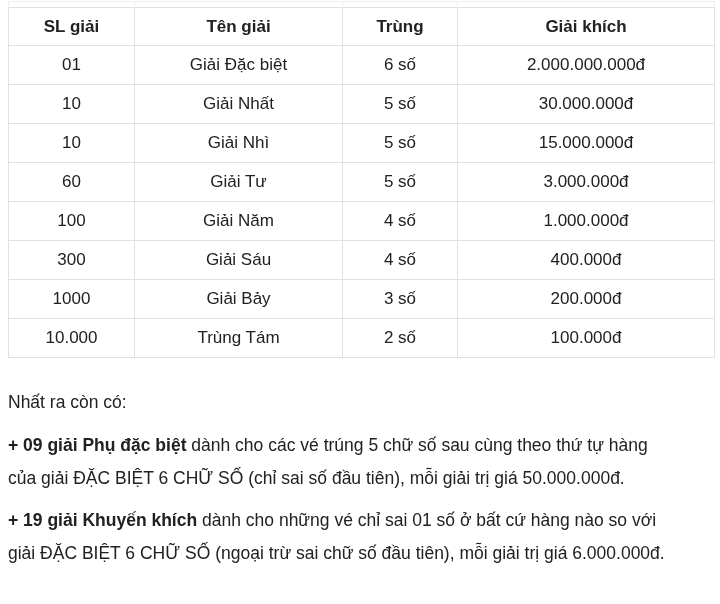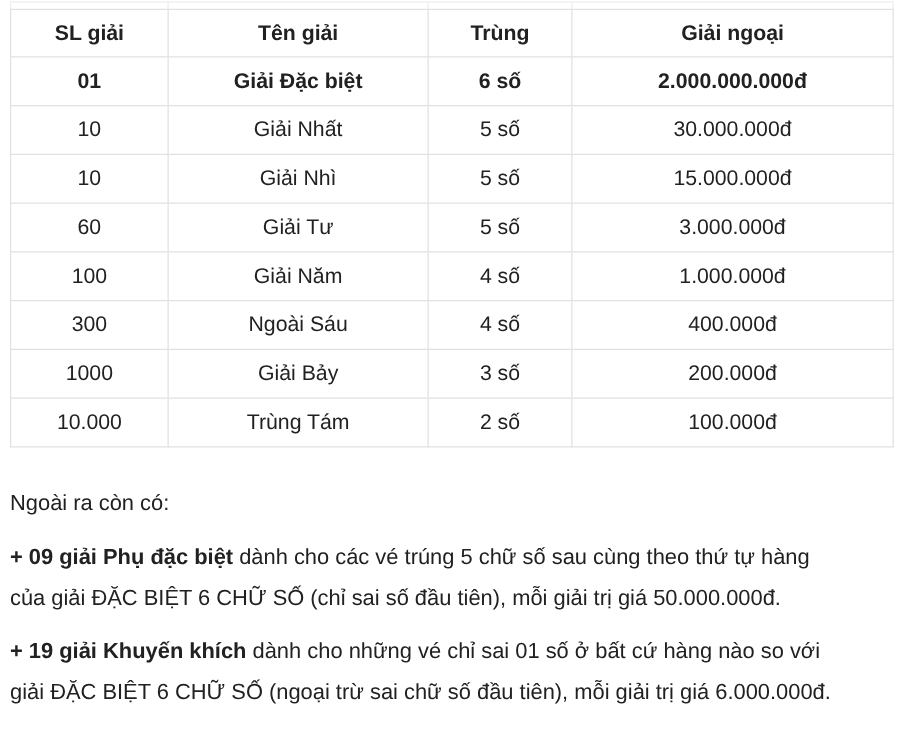--- a/index.html
+++ b/index.html
@@ -33,21 +33,21 @@
     overflow: hidden;
     white-space: nowrap;
   }
   tr.remnant td {
     height: 5px;
     border: 1px solid #eeeeee;
     border-bottom: 1px solid #e1e1e1;
     padding: 0;
   }
   tr.header-row td { font-weight: 700; height: 37px; }
-  tr.special-row td { font-weight: 700; }
+  tr.special-row td { font-weight: 400; }
   col.c1 { width: 126px; }
   col.c2 { width: 208px; }
   col.c3 { width: 115px; }
   col.c4 { width: 257px; }
 
   .notes {
     margin: 33px 10px 0 8px;
     font-size: 17.5px;
   }
   .notes-intro {
@@ -79,21 +79,21 @@
         <tr class="remnant">
       <td></td>
           <td></td>
           <td></td>
           <td></td>
     </tr>
     <tr class="header-row">
       <td>SL giải</td>
       <td>Tên giải</td>
       <td>Trùng</td>
-      <td>Giải ngoại</td>
+      <td>Giải khích</td>
     </tr>
     <tr class="special-row">
       <td>01</td>
       <td>Giải Đặc biệt</td>
       <td>6 số</td>
       <td>2.000.000.000đ</td>
     </tr>
     <tr>
       <td>10</td>
       <td>Giải Nhất</td>
@@ -113,40 +113,40 @@
       <td>3.000.000đ</td>
     </tr>
     <tr>
       <td>100</td>
       <td>Giải Năm</td>
       <td>4 số</td>
       <td>1.000.000đ</td>
     </tr>
     <tr>
       <td>300</td>
-      <td>Ngoài Sáu</td>
+      <td>Giải Sáu</td>
       <td>4 số</td>
       <td>400.000đ</td>
     </tr>
     <tr>
       <td>1000</td>
       <td>Giải Bảy</td>
       <td>3 số</td>
       <td>200.000đ</td>
     </tr>
     <tr>
       <td>10.000</td>
       <td>Trùng Tám</td>
       <td>2 số</td>
       <td>100.000đ</td>
     </tr>
   </tbody>
     </table>
 
   <div class="notes">
-    <p class="notes-intro">Ngoài ra còn có:</p>
+    <p class="notes-intro">Nhất ra còn có:</p>
     <p class="note first"><b>+ 09 giải Phụ đặc biệt</b><span> dành cho các vé trúng 5 chữ số sau cùng theo thứ tự hàng
 của giải ĐẶC BIỆT 6 CHỮ SỐ (chỉ sai số đầu tiên), mỗi giải trị giá 50.000.000đ.</span></p>
     <p class="note second"><b>+ 19 giải Khuyến khích</b><span> dành cho những vé chỉ sai 01 số ở bất cứ hàng nào so với
 giải ĐẶC BIỆT 6 CHỮ SỐ (ngoại trừ sai chữ số đầu tiên), mỗi giải trị giá 6.000.000đ.</span></p>
   </div>
 
 </div>
 
 </body></html>

